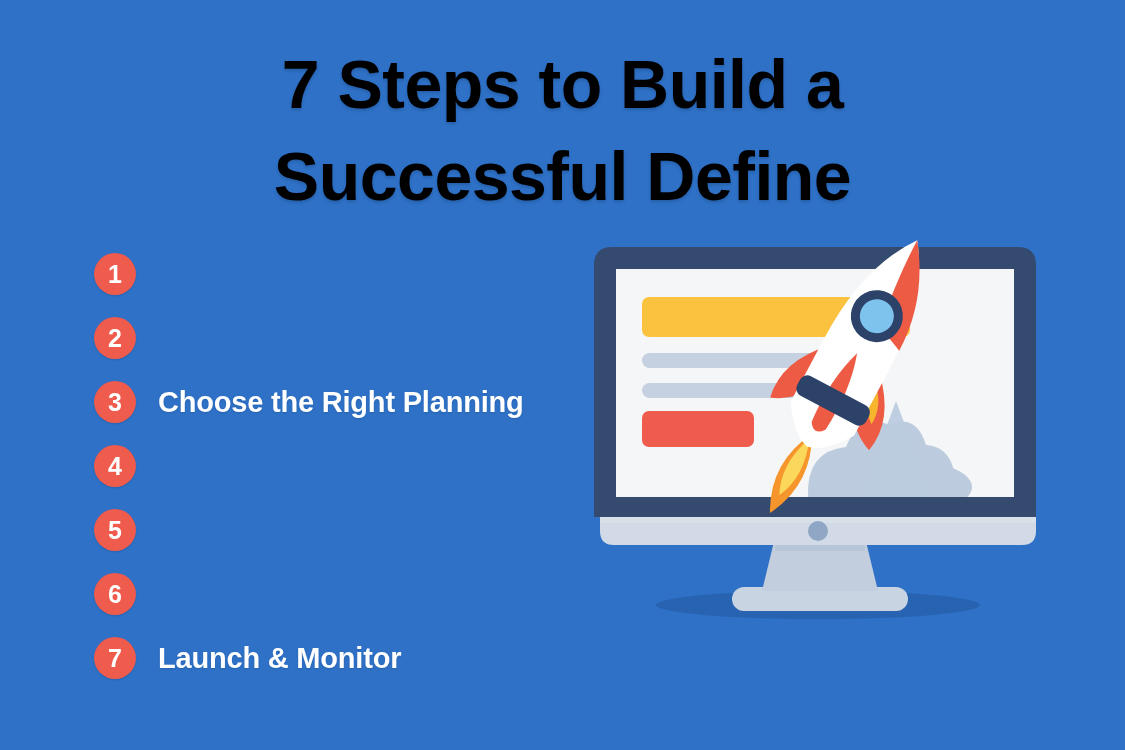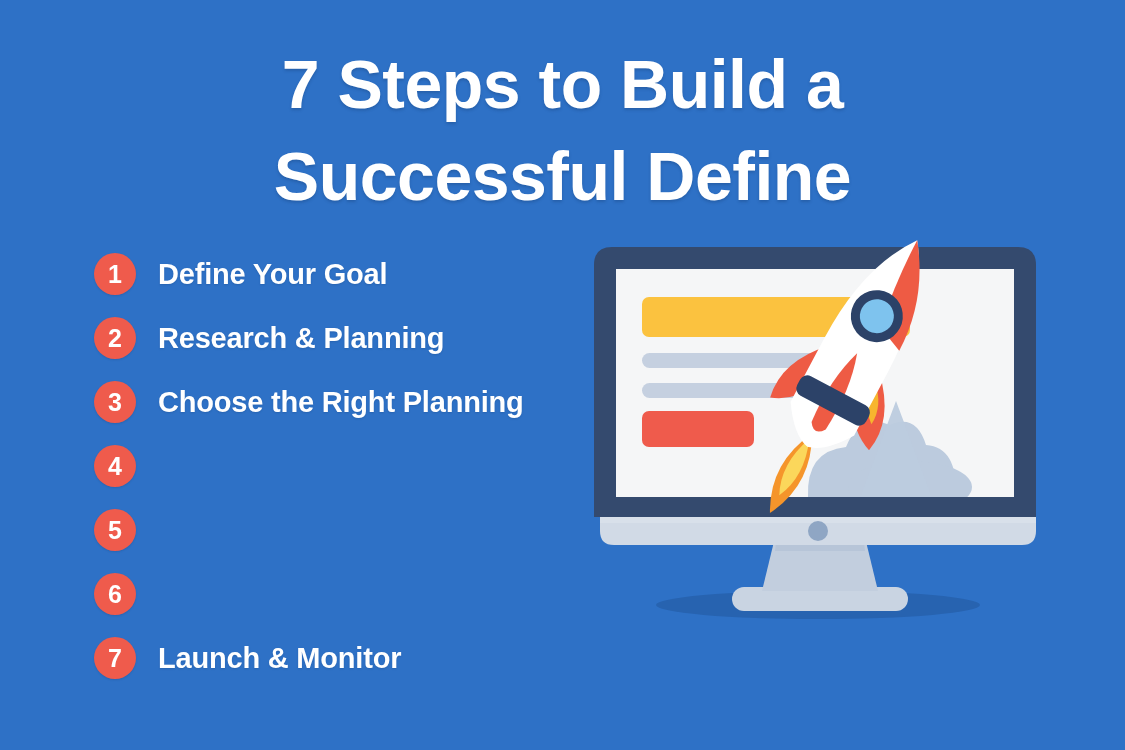--- a/index.html
+++ b/index.html
@@ -26,21 +26,21 @@
   .title-block {
     position: absolute;
     left: 0;
     top: 38px;
     width: 1125px;
     text-align: center;
     pointer-events: none;
   }
   .title-line {
     display: block;
-    color: #ffffff;
+    color: #000000;
     font-family: "Liberation Sans", sans-serif;
     font-weight: bold;
     font-size: 68px;
     line-height: 92px;
     letter-spacing: -0.5px;
     text-shadow: 0 2px 3px rgba(20, 55, 105, 0.30);
     white-space: nowrap;
   }
 
   
@@ -103,26 +103,24 @@
 
   <div class="title-block">
     <span class="title-line">7 Steps to Build a</span>
     <span class="title-line">Successful Define</span>
   </div>
 
   <div class="steps">
 
     <div class="step-row">
       <div class="step-badge">1</div>
-      <div class="step-label">Define Your Goal</div>
     </div>
 
     <div class="step-row">
       <div class="step-badge">2</div>
-      <div class="step-label">Research &amp; Planning</div>
     </div>
 
     <div class="step-row">
       <div class="step-badge">3</div>
       <div class="step-label">Choose the Right Planning</div>
     </div>
 
     <div class="step-row">
       <div class="step-badge">4</div>
     </div>

